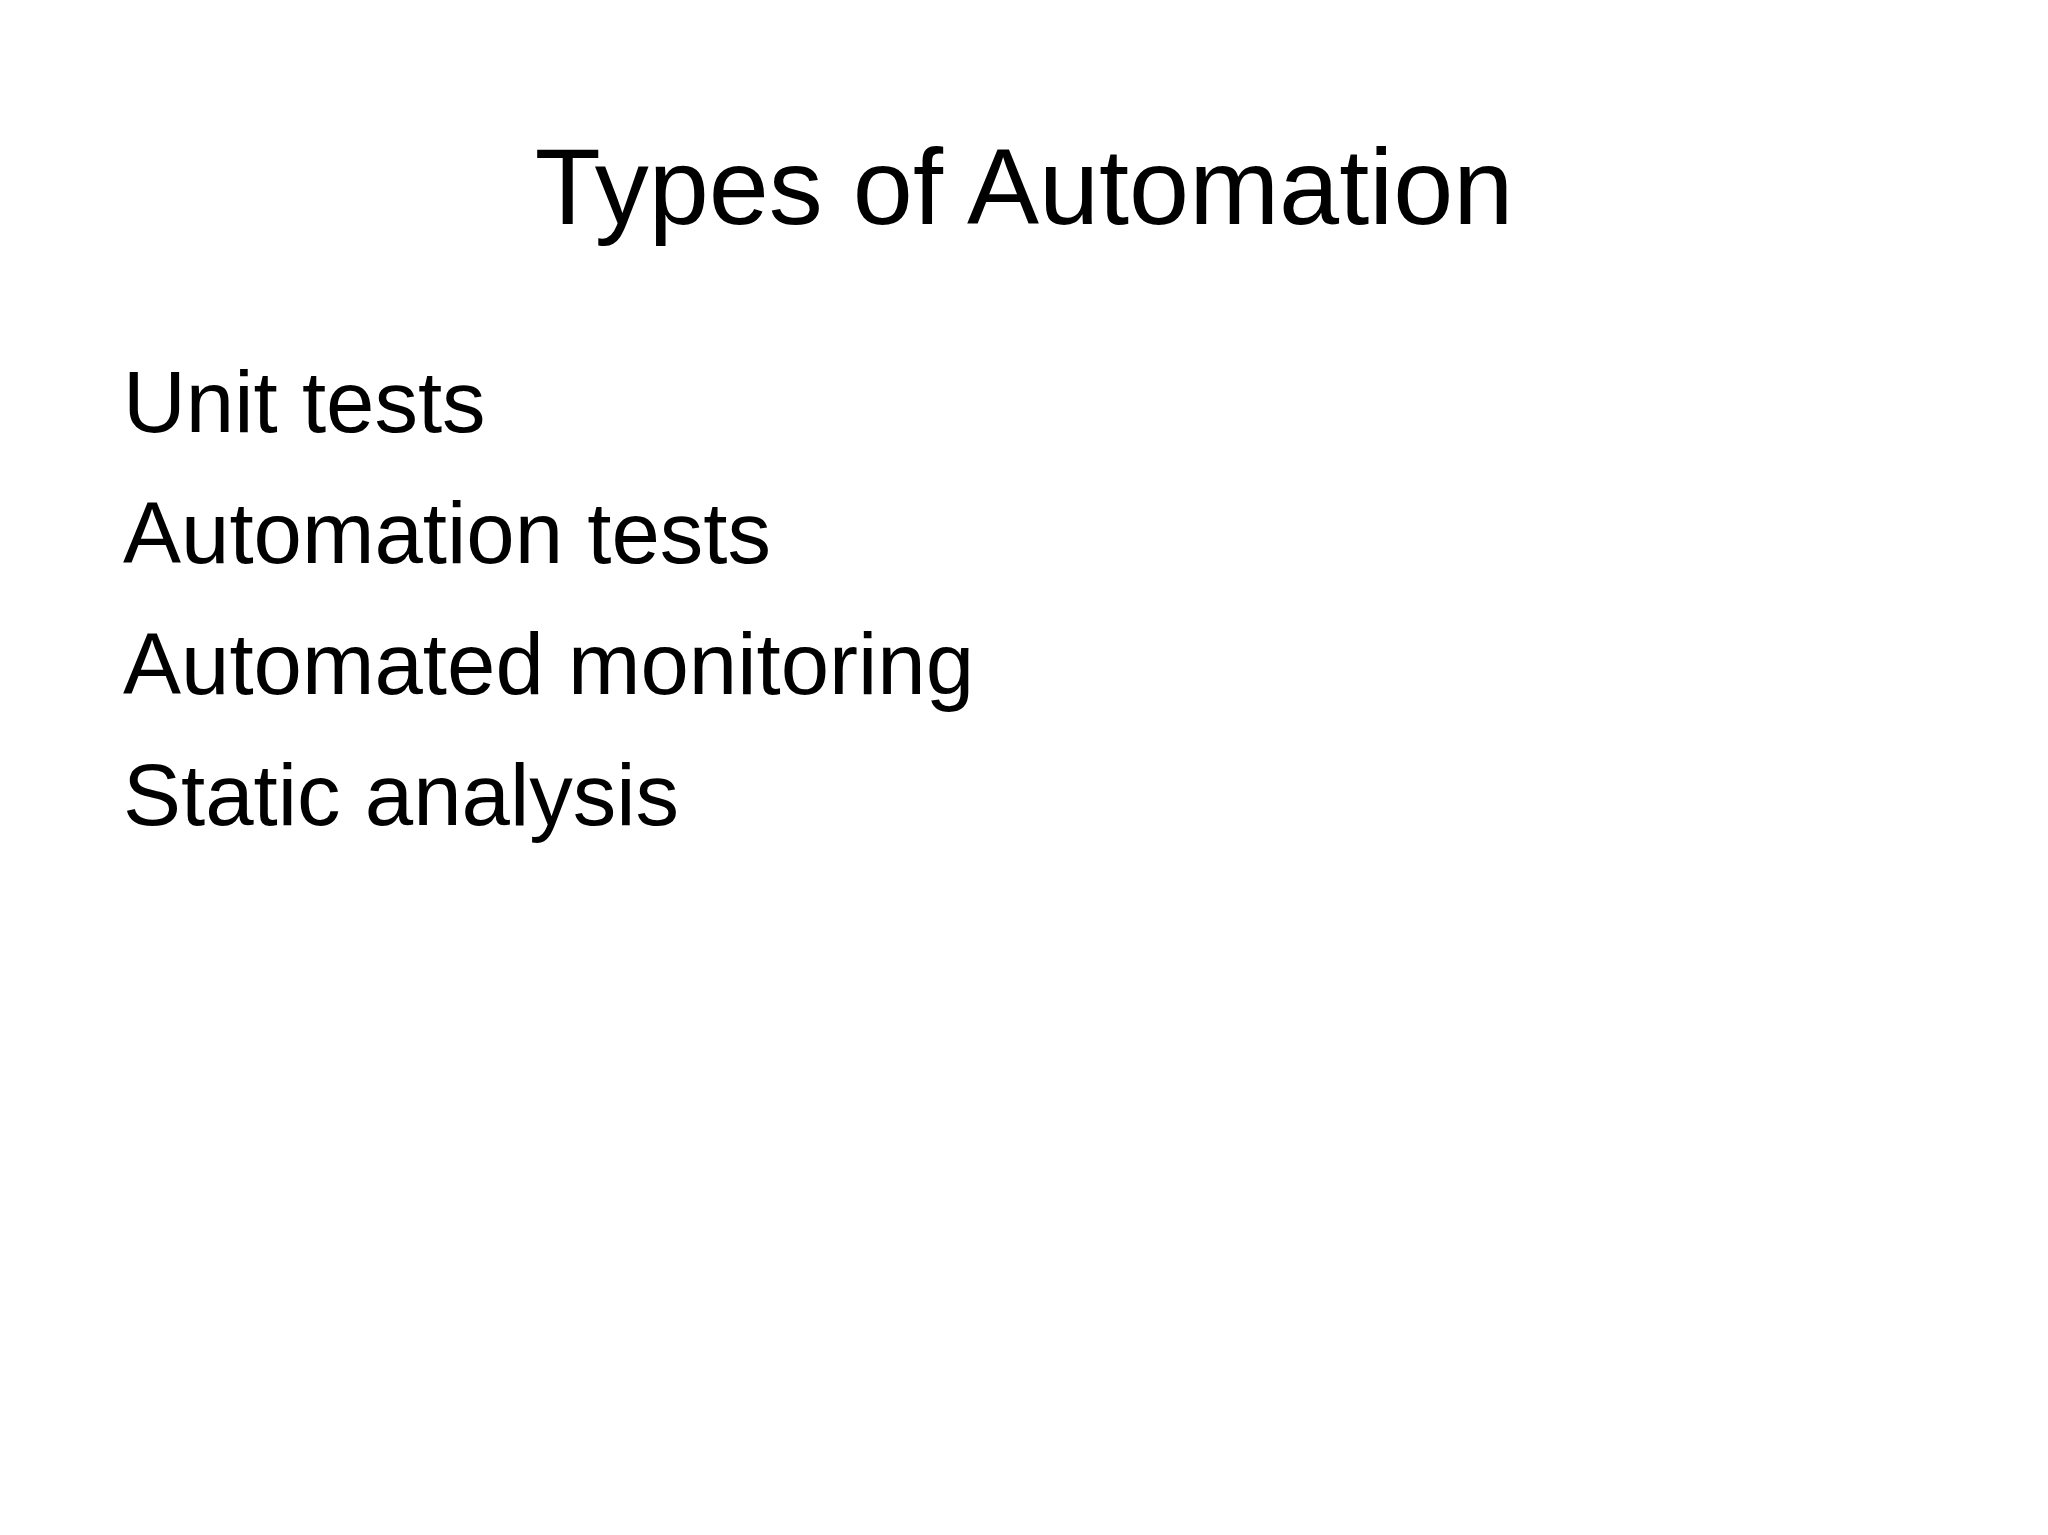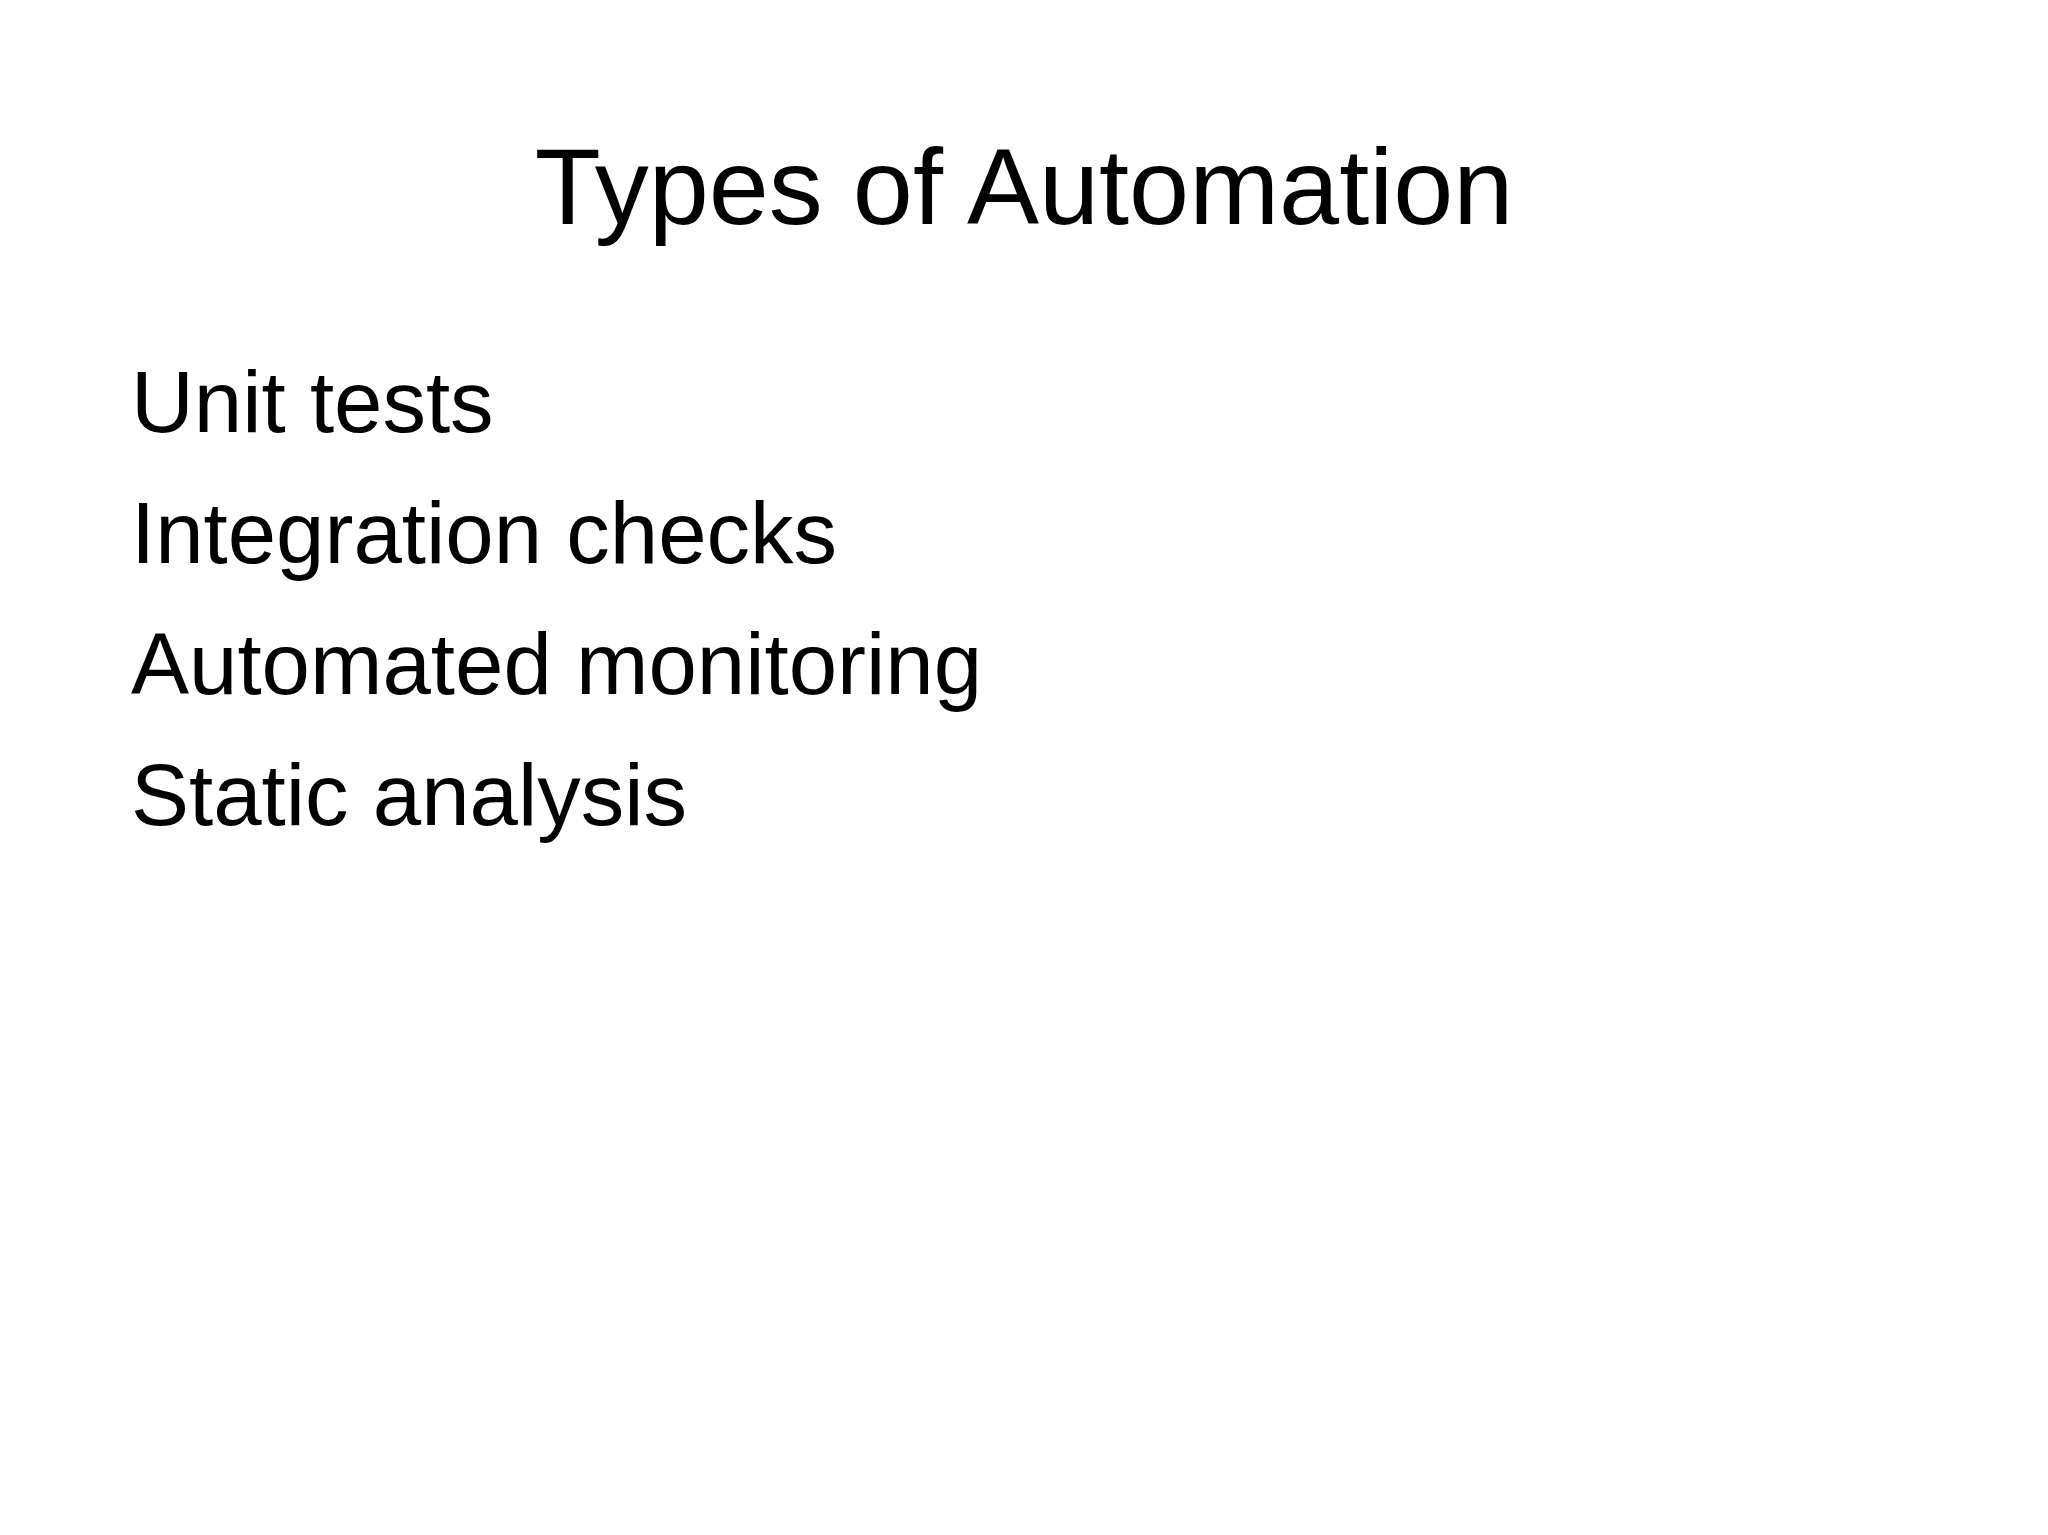--- a/index.html
+++ b/index.html
@@ -34,31 +34,30 @@
     white-space: nowrap;
   }
   .item-list {
     position: absolute;
     top: 336px;
     left: 123px;
     right: 60px;
     font-size: 87px;
     font-weight: 400;
     line-height: 131px;
-    margin-left: 8px;
   }
   .item-line {
     white-space: nowrap;
   }
 </style>
 </head>
 <body>
 
 <div class="slide">
   <h1 class="slide-title">Types of Automation</h1>
 
   <div class="item-list">
     <div class="item-line">Unit tests</div>
-    <div class="item-line">Integration checks</div>
+    <div class="item-line">Automation tests</div>
     <div class="item-line">Automated monitoring</div>
     <div class="item-line">Static analysis</div>
   </div>
 </div>
 
 </body></html>

